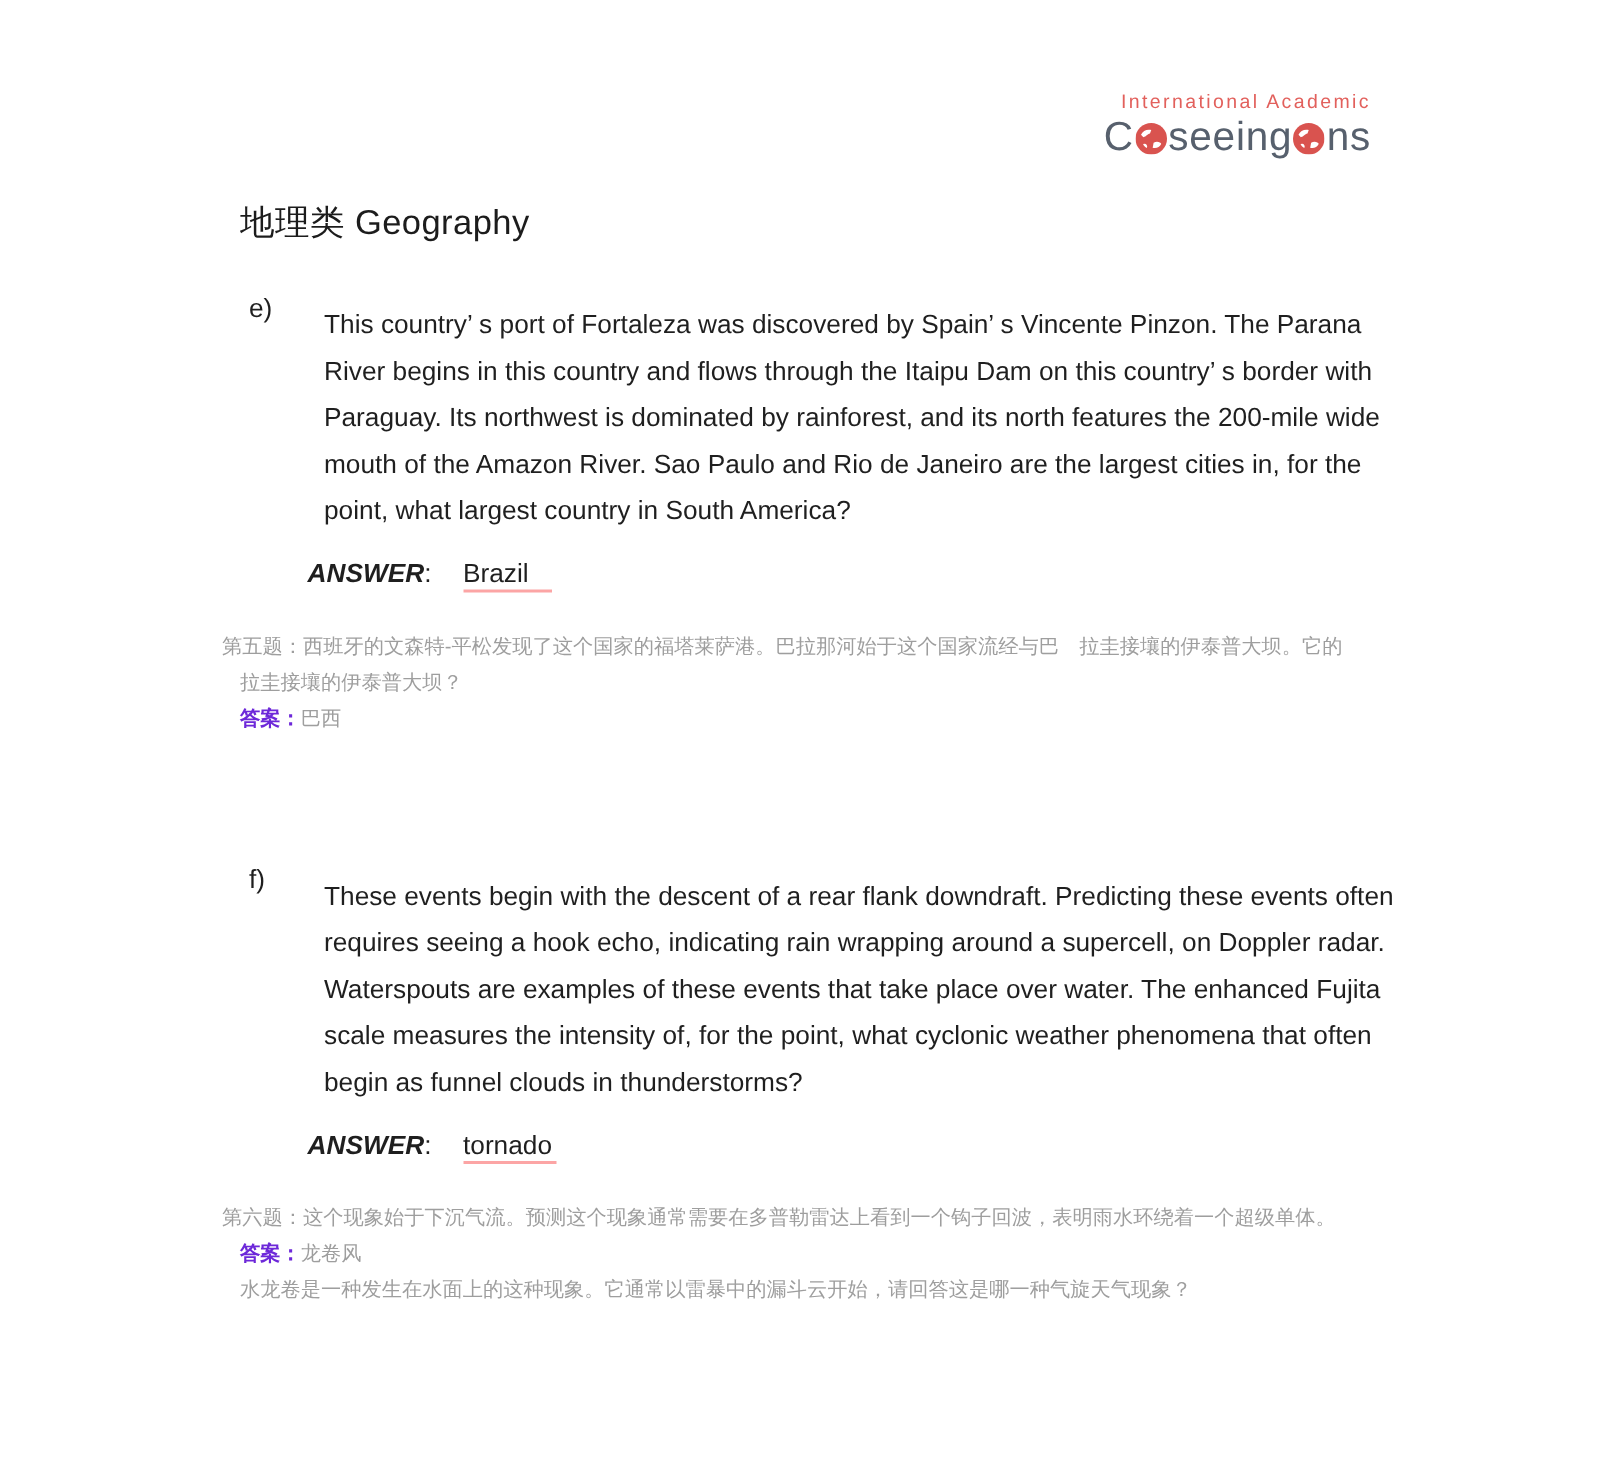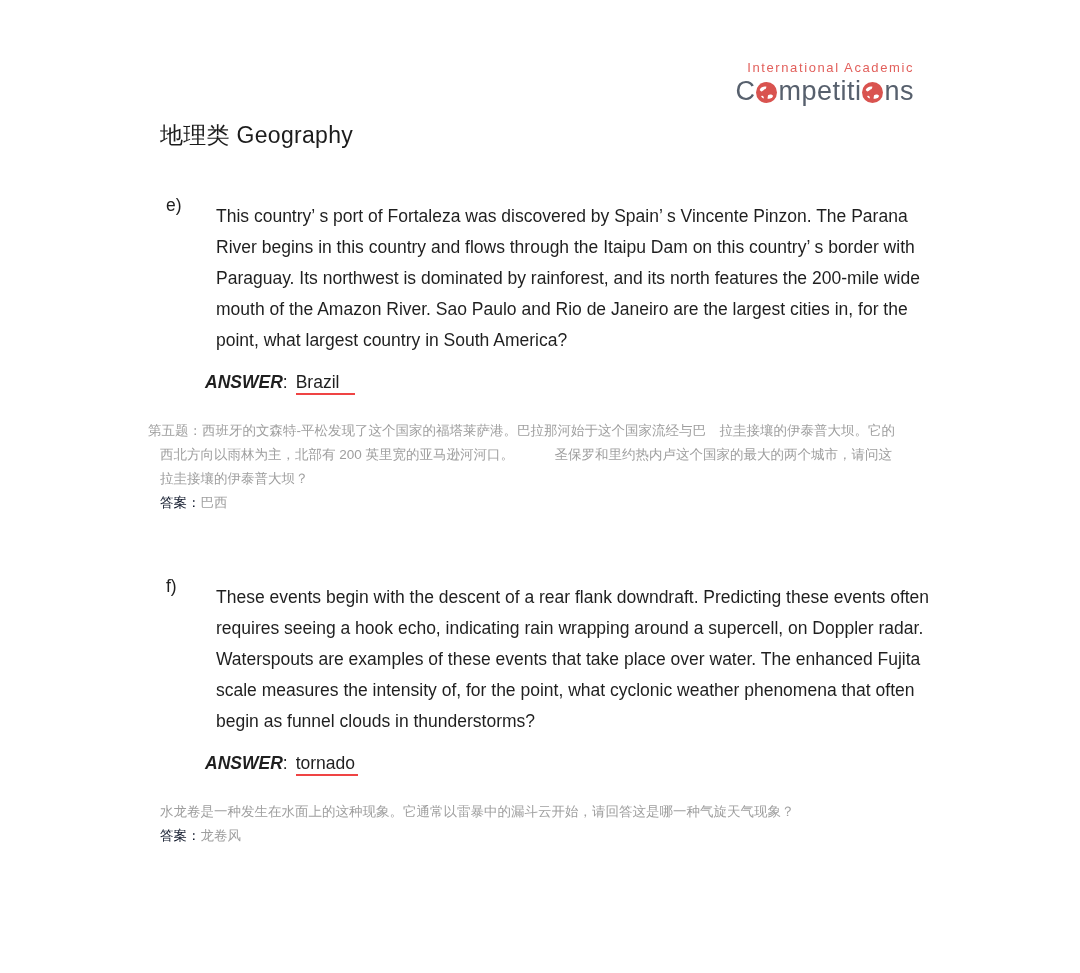--- a/index.html
+++ b/index.html
@@ -39,21 +39,21 @@
     display: inline-block;
     width: 21px;
     height: 21px;
     margin: 2px 1px 0 1px;
   }
   .globe svg { display: block; width: 21px; height: 21px; }
 
   
   .heading {
     position: absolute;
-    top: 120px;
+    top: 133px;
     left: 160px;
     margin: 0;
     font-size: 23px;
     font-weight: 400;
     color: #1c1c1c;
     letter-spacing: 0.3px;
   }
 
   
   .question {
@@ -79,58 +79,58 @@
     line-height: 31px;
   }
 
   .answer-line {
     margin-left: 39px;
     font-size: 17.5px;
     line-height: 31px;
   }
   .answer-label { font-weight: 700; font-style: italic; }
   .answer-value {
-    margin-left: 8px;
-    border-bottom: 2px solid #ef4444;
+    margin-left: 21px;
+    border-bottom: 2px solid #fca5a5;
     padding-bottom: 1px;
   }
   .q-e .answer-value { padding-right: 16px; }
   .q-f .answer-value { padding-right: 3px; }
 
   
   .zh {
     margin-top: 21px;
     margin-left: -18px;
     width: 786px;
     font-size: 13.5px;
     line-height: 24px;
     color: #9e9e9e;
   }
   .zh-line { white-space: nowrap; }
   .zh-cont { padding-left: 12px; }
-  .zh-alabel { font-weight: 400; color: #0f172a; }
+  .zh-alabel { font-weight: 700; color: #6d28d9; }
 </style>
 </head>
 <body>
 
 <div class="page">
 
   <div class="logo">
     <div class="logo-top">International Academic</div>
     <div class="logo-brand">
       <span>C</span>
       <span class="globe">
         <svg viewBox="0 0 20 20" xmlns="http://www.w3.org/2000/svg">
           <circle cx="10" cy="10" r="10" fill="#d9534f"></circle>
           <path d="M3.5 7.5c1-2.5 4-3.8 6.5-3l-.8 2.2c-1.8.2-2.2 2-4.2 2.3z" fill="#ffffff"></path>
           <path d="M11.5 12.5c2-1.2 4.5-.4 4.8.8-1 2-3.2 3.2-5.4 2.4z" fill="#ffffff"></path>
           <path d="M6 13.2c1.2.3 1.8 1.6 1.2 2.6-1.2-.4-2-1.4-2.4-2.4z" fill="#ffffff"></path>
         </svg>
       </span>
-      <span>mpetiti</span>
+      <span>seeing</span>
       <span class="globe">
         <svg viewBox="0 0 20 20" xmlns="http://www.w3.org/2000/svg">
           <circle cx="10" cy="10" r="10" fill="#d9534f"></circle>
           <path d="M3.5 7.5c1-2.5 4-3.8 6.5-3l-.8 2.2c-1.8.2-2.2 2-4.2 2.3z" fill="#ffffff"></path>
           <path d="M11.5 12.5c2-1.2 4.5-.4 4.8.8-1 2-3.2 3.2-5.4 2.4z" fill="#ffffff"></path>
           <path d="M6 13.2c1.2.3 1.8 1.6 1.2 2.6-1.2-.4-2-1.4-2.4-2.4z" fill="#ffffff"></path>
         </svg>
       </span>
       <span>ns</span>
     </div>
@@ -143,37 +143,39 @@
       <span class="q-label">e)</span>
       <p class="q-text">This country’ s port of Fortaleza was discovered by Spain’ s Vincente Pinzon. The Parana River begins in this country and flows through the Itaipu Dam on this country’ s border with Paraguay. Its northwest is dominated by rainforest, and its north features the 200-mile wide mouth of the Amazon River. Sao Paulo and Rio de Janeiro are the largest cities in, for the point, what largest country in South America?</p>
     </div>
     <div class="answer-line">
       <span class="answer-label">ANSWER</span><span>:</span><span class="answer-value">Brazil</span>
     </div>
     <div class="zh">
       <div class="zh-line zh-first">
         <span class="zh-qlabel">第五题：</span><span>西班牙的文森特-平松发现了这个国家的福塔莱萨港。巴拉那河始于这个国家流经与巴　拉圭接壤的伊泰普大坝。它的</span>
       </div>
-      <div class="zh-line zh-cont">西北方向以雨林为主，北部有 200 英里宽的亚马逊河河口。　　　圣保罗和里约热内卢这个国家的最大的两个城市，请问这</div>
       <div class="zh-line zh-cont">拉圭接壤的伊泰普大坝？</div>
       <div class="zh-line zh-cont">
         <span class="zh-alabel">答案：</span><span>巴西</span>
       </div>
     </div>
   </section>
 
   <section class="question q-f">
     <div class="q-body">
       <span class="q-label">f)</span>
       <p class="q-text">These events begin with the descent of a rear flank downdraft. Predicting these events often requires seeing a hook echo, indicating rain wrapping around a supercell, on Doppler radar. Waterspouts are examples of these events that take place over water. The enhanced Fujita scale measures the intensity of, for the point, what cyclonic weather phenomena that often begin as funnel clouds in thunderstorms?</p>
     </div>
     <div class="answer-line">
       <span class="answer-label">ANSWER</span><span>:</span><span class="answer-value">tornado</span>
     </div>
     <div class="zh">
-      <div class="zh-line zh-cont">水龙卷是一种发生在水面上的这种现象。它通常以雷暴中的漏斗云开始，请回答这是哪一种气旋天气现象？</div>
+      <div class="zh-line zh-first">
+        <span class="zh-qlabel">第六题：</span><span>这个现象始于下沉气流。预测这个现象通常需要在多普勒雷达上看到一个钩子回波，表明雨水环绕着一个超级单体。</span>
+      </div>
       <div class="zh-line zh-cont">
         <span class="zh-alabel">答案：</span><span>龙卷风</span>
       </div>
+      <div class="zh-line zh-cont">水龙卷是一种发生在水面上的这种现象。它通常以雷暴中的漏斗云开始，请回答这是哪一种气旋天气现象？</div>
     </div>
   </section>
 
 </div>
 
 </body></html>

